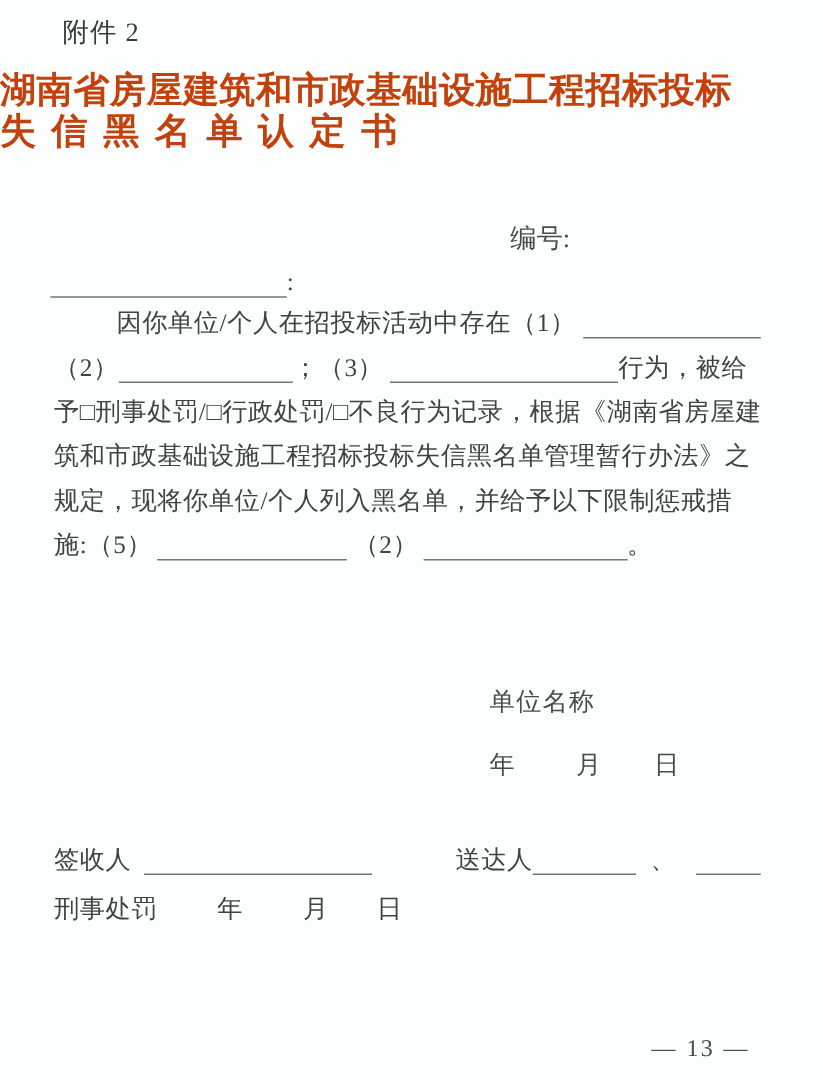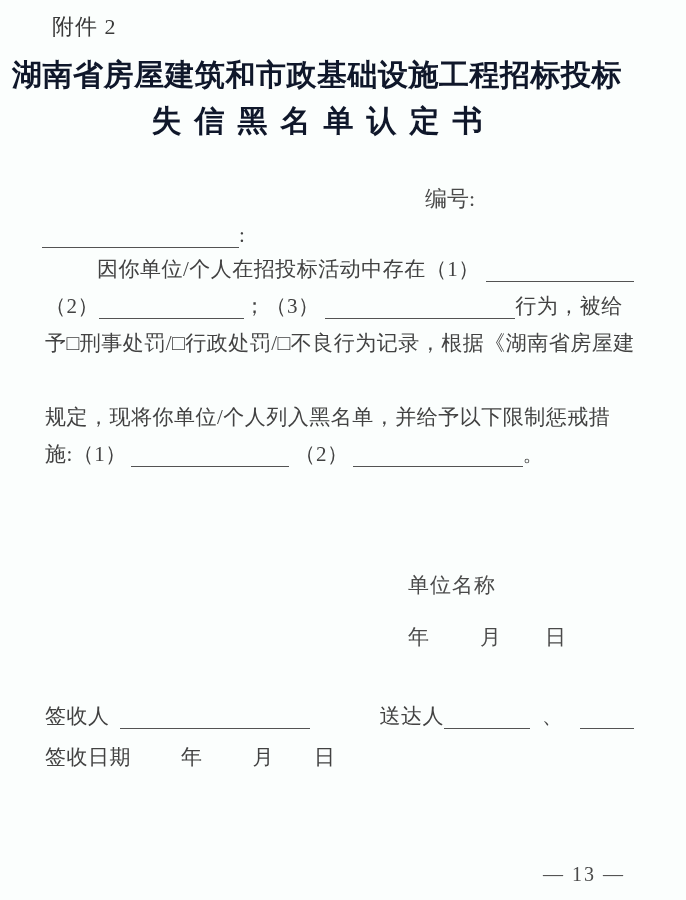--- a/index.html
+++ b/index.html
@@ -19,28 +19,28 @@
   .abs { position: absolute; white-space: nowrap; }
 
   .attachment {
     left: 52px; top: 12px;
     font-size: 22px;
     color: #3a3a3a;
     letter-spacing: 1px;
   }
   .title {
     left: 0; right: 0;
-    text-align: center;
+    text-align: left;
     font-family: "Liberation Sans", "DejaVu Sans", sans-serif;
     font-weight: 700;
-    color: #0f172a;
+    color: #c2410c;
     font-size: 30px;
   }
   .title1 { top: 55px; letter-spacing: 0.5px; }
-  .title2 { top: 101px; letter-spacing: 13px; padding-left: 13px; }
+  .title2 { top: 89px; letter-spacing: 13px; }
 
   .number { left: 425px; top: 184px; font-size: 22px; color: #4a4a4a; }
 
   .line {
     left: 45px;
     font-size: 21px;
     line-height: 26px;
     color: #424242;
     letter-spacing: 0.5px;
   }
@@ -116,38 +116,39 @@
     <span class="blank w-r1"></span><span>；</span>
   </div>
 
   <div class="abs line p-line2">
     <span>（2）</span><span class="blank w-r2a"></span><span>；（3）</span>
     <span class="blank w-r2b"></span><span>行为，被给</span>
   </div>
 
   <div class="abs line p-line3">予□刑事处罚/□行政处罚/□不良行为记录，根据《湖南省房屋建</div>
 
+  <div class="abs line p-line4">筑和市政基础设施工程招标投标失信黑名单管理暂行办法》之</div>
 
   <div class="abs line p-line5">规定，现将你单位/个人列入黑名单，并给予以下限制惩戒措</div>
 
   <div class="abs line p-line6">
-    <span>施:（1）</span><span class="blank w-m1"></span>
+    <span>施:（5）</span><span class="blank w-m1"></span>
     <span>（2）</span><span class="blank w-m2"></span><span>。</span>
   </div>
 
   <div class="abs sig-unit">单位名称</div>
 
   <div class="abs sig-date">
     <span>年</span><span class="m-month">月</span><span class="m-day">日</span>
   </div>
 
   <div class="abs line receipt-line">
     <span>签收人</span><span class="blank w-recv"></span><span class="deliverer-label">送达人</span><span class="blank w-d1"></span><span class="enum-comma">、</span><span class="blank w-d2"></span>
   </div>
 
   <div class="abs line receipt-date-line">
-    <span>签收日期</span><span class="m-year">年</span><span class="m-month">月</span><span class="m-day">日</span>
+    <span>刑事处罚</span><span class="m-year">年</span><span class="m-month">月</span><span class="m-day">日</span>
   </div>
 
 
   <div class="abs pagenum">— 13 —</div>
 
 </div>
 
 </body></html>

